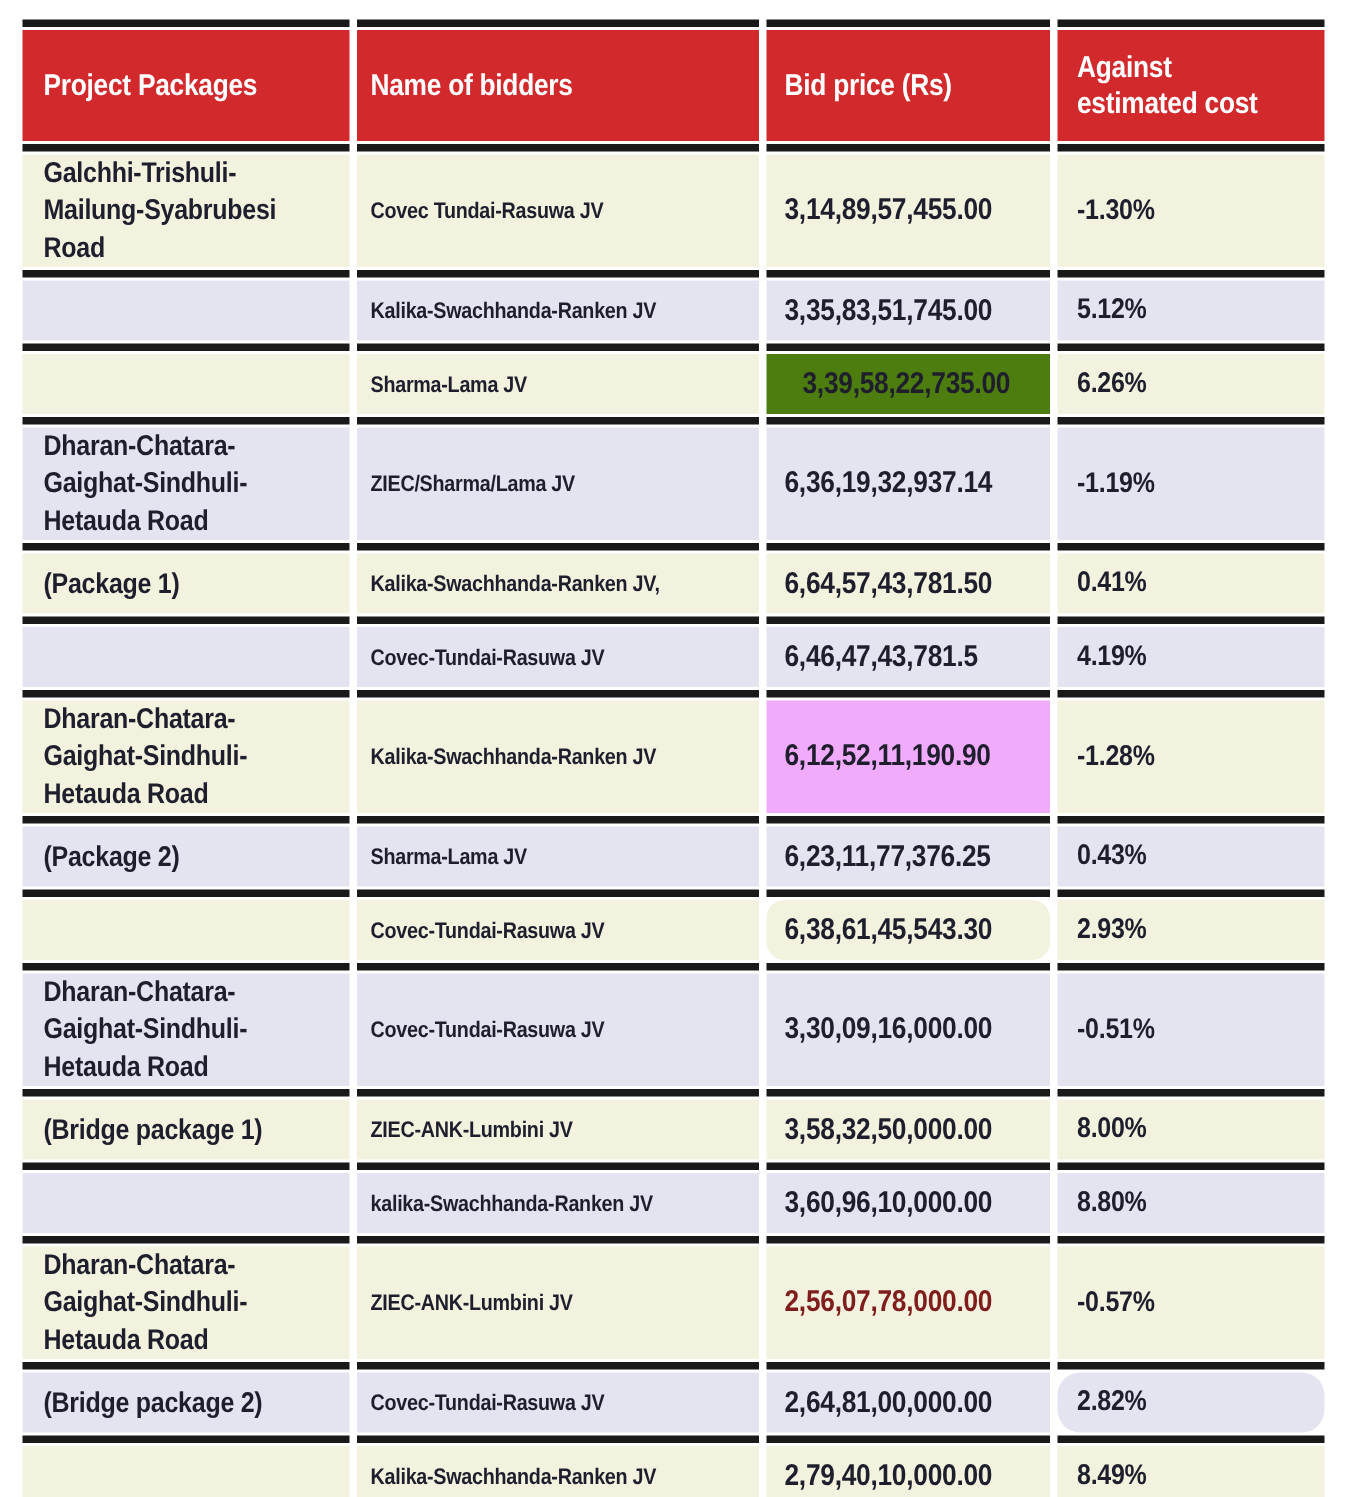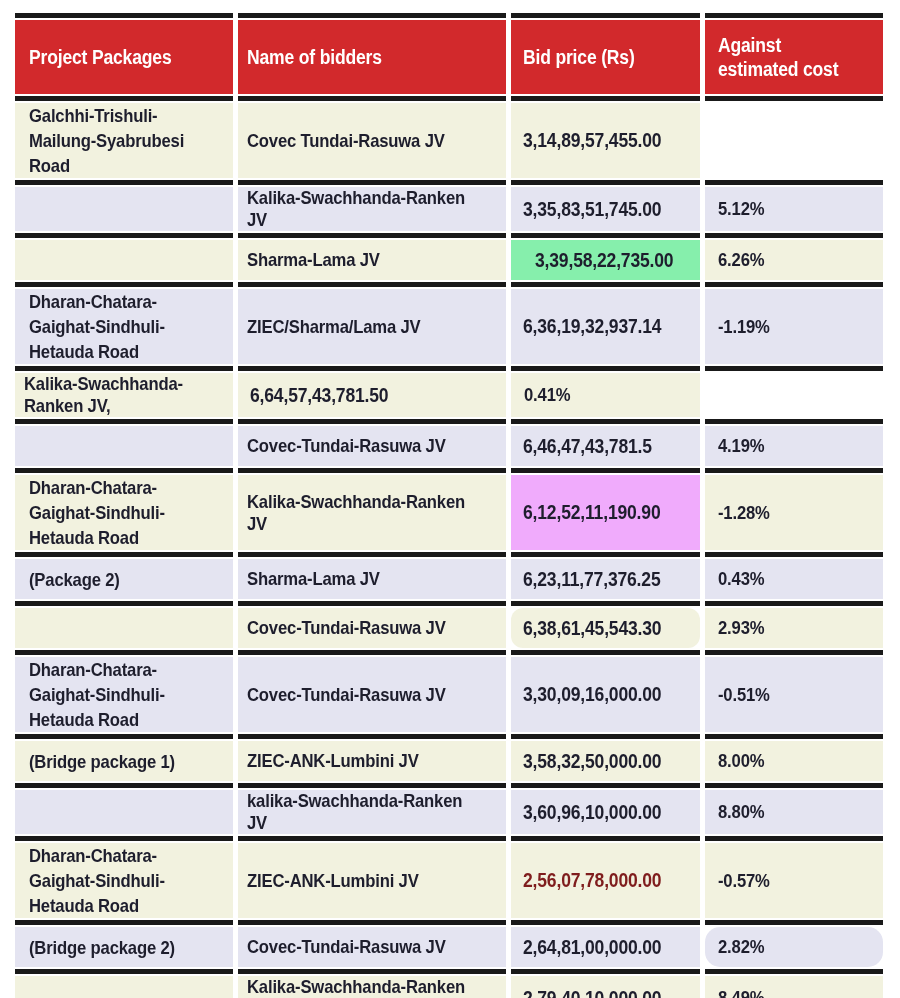--- a/index.html
+++ b/index.html
@@ -49,21 +49,21 @@
   .c4 { padding-left: 13px; }
   .hcell {
     background: #d2292c;
     color: #ffffff;
     font-size: 20px;
     line-height: 24px;
   }
   .bg-cream { background: #f2f2df; }
   .bg-lav   { background: #e4e4f1; }
   .project-cell { font-size: 19px; line-height: 25px; }
-  .bidder-cell  { font-size: 19px; }
+  .bidder-cell  { font-size: 15px; }
   .price-cell   { font-size: 20px; }
   .pct-cell     { font-size: 19px; }
 </style>
 </head>
 <body>
 
 <div class="table-wrap" id="table-wrap">
 
   <div class="row divider">
     <div style="background: rgb(25, 25, 25);"></div>
@@ -97,20 +97,23 @@
   <div class="row row--tall">
     <div class="cell project-cell c1 bg-cream" style="background: rgb(242, 242, 223); color: rgb(30, 30, 45);">
         <span>Galchhi-Trishuli-Mailung-Syabrubesi Road</span>
       </div>
     <div class="cell bidder-cell c2 bg-cream" style="background: rgb(242, 242, 223); color: rgb(30, 30, 45);">
         <span>Covec Tundai-Rasuwa JV</span>
       </div>
     <div class="cell price-cell c3 bg-cream" style="background: rgb(242, 242, 223); color: rgb(30, 30, 45);">
         <span>3,14,89,57,455.00</span>
       </div>
+    <div class="cell pct-cell c4 bg-cream" style="background: rgb(242, 242, 223); color: rgb(30, 30, 45);">
+        <span>-1.30%</span>
+      </div>
   </div>
 
   <div class="row divider">
     <div style="background: rgb(25, 25, 25);"></div>
     <div style="background: rgb(25, 25, 25);"></div>
     <div style="background: rgb(25, 25, 25);"></div>
     <div style="background: rgb(25, 25, 25);"></div>
   </div>
 
   <div class="row row--short">
@@ -135,21 +138,21 @@
     <div style="background: rgb(25, 25, 25);"></div>
   </div>
 
   <div class="row row--short">
     <div class="cell project-cell c1 bg-cream" style="background: rgb(242, 242, 223); color: rgb(30, 30, 45);">
         <span></span>
       </div>
     <div class="cell bidder-cell c2 bg-cream" style="background: rgb(242, 242, 223); color: rgb(30, 30, 45);">
         <span>Sharma-Lama JV</span>
       </div>
-    <div class="cell price-cell c3 bg-cream" style="background: #86efac; color: rgb(30, 30, 45); padding-left: 24px;">
+    <div class="cell price-cell c3 bg-cream" style="background: #4d7c0f; color: rgb(30, 30, 45); padding-left: 24px;">
         <span>3,39,58,22,735.00</span>
       </div>
     <div class="cell pct-cell c4 bg-cream" style="background: rgb(242, 242, 223); color: rgb(30, 30, 45);">
         <span>6.26%</span>
       </div>
   </div>
 
   <div class="row divider">
     <div style="background: rgb(25, 25, 25);"></div>
     <div style="background: rgb(25, 25, 25);"></div>
@@ -173,20 +176,23 @@
   </div>
 
   <div class="row divider">
     <div style="background: rgb(25, 25, 25);"></div>
     <div style="background: rgb(25, 25, 25);"></div>
     <div style="background: rgb(25, 25, 25);"></div>
     <div style="background: rgb(25, 25, 25);"></div>
   </div>
 
   <div class="row row--short">
+    <div class="cell project-cell c1 bg-cream" style="background: rgb(242, 242, 223); color: rgb(30, 30, 45);">
+        <span>(Package 1)</span>
+      </div>
     <div class="cell bidder-cell c2 bg-cream" style="background: rgb(242, 242, 223); color: rgb(30, 30, 45);">
         <span>Kalika-Swachhanda-Ranken JV,</span>
       </div>
     <div class="cell price-cell c3 bg-cream" style="background: rgb(242, 242, 223); color: rgb(30, 30, 45);">
         <span>6,64,57,43,781.50</span>
       </div>
     <div class="cell pct-cell c4 bg-cream" style="background: rgb(242, 242, 223); color: rgb(30, 30, 45);">
         <span>0.41%</span>
       </div>
   </div>

